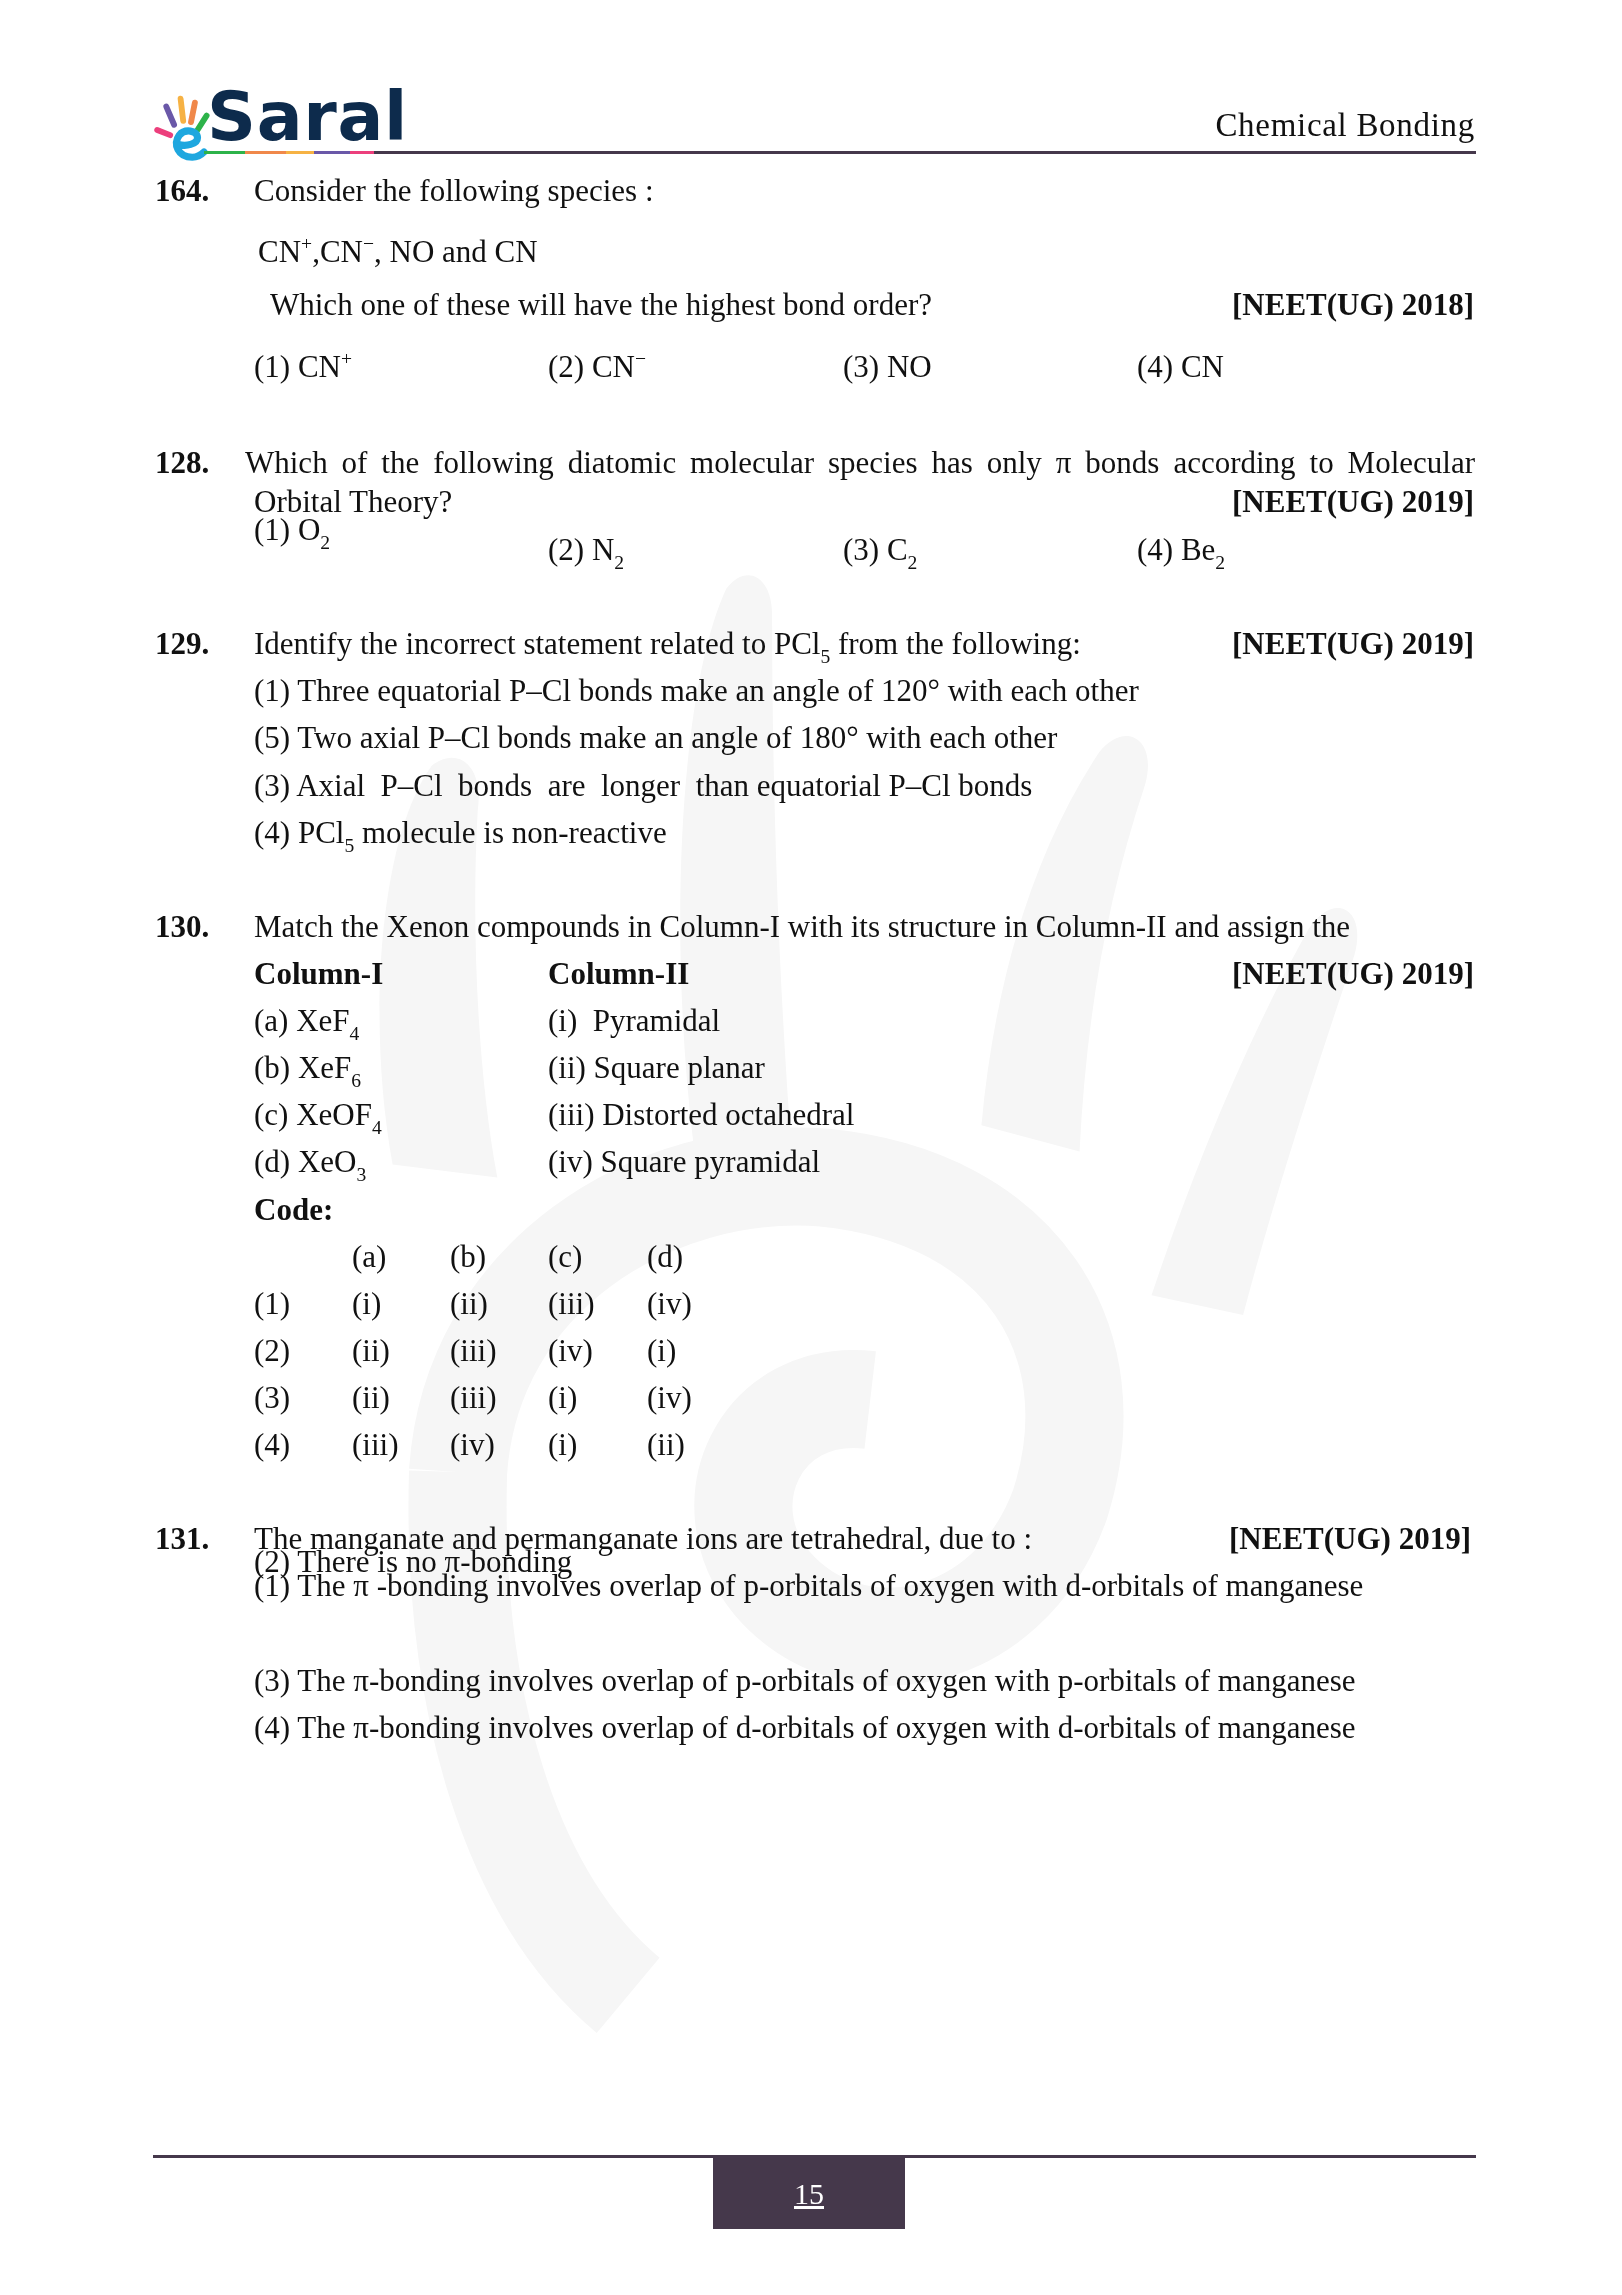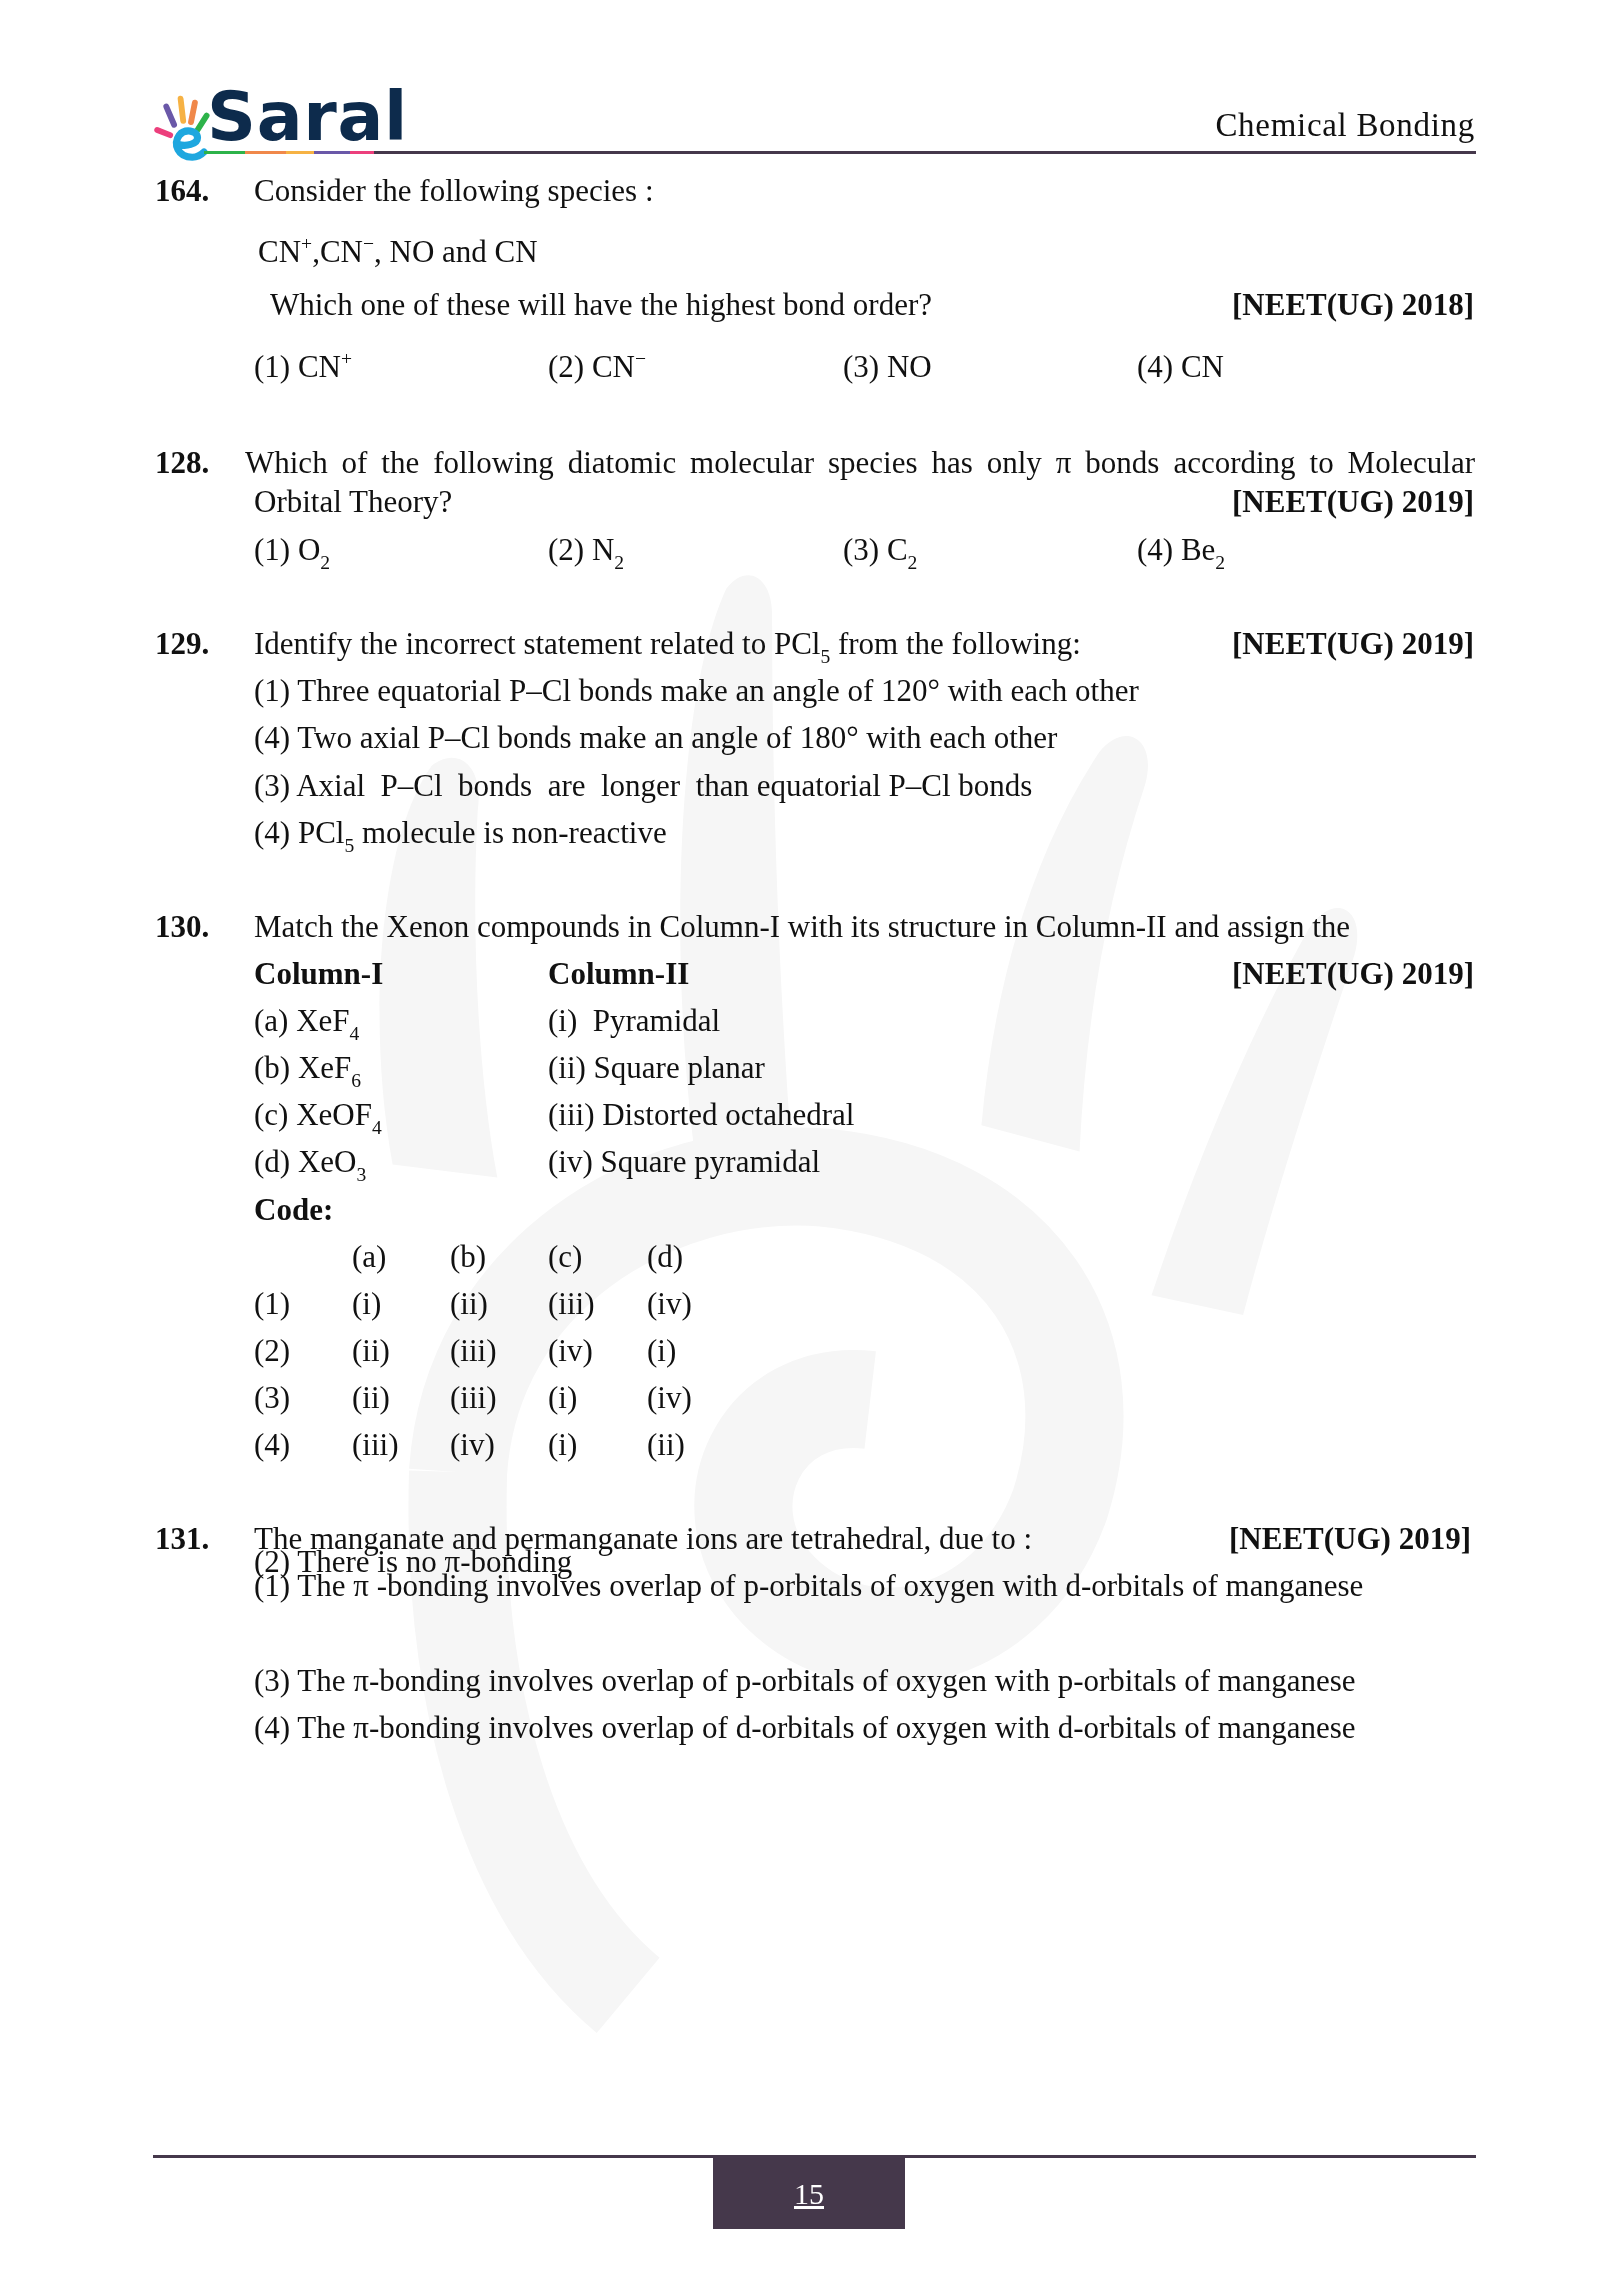--- a/index.html
+++ b/index.html
@@ -89,32 +89,32 @@
     <div class="line" style="left:548px;top:351px"><span>(2)</span> <span>CN</span><sup>−</sup></div>
     <div class="line" style="left:843px;top:351px"><span>(3)</span> <span>NO</span></div>
     <div class="line" style="left:1137px;top:351px"><span>(4)</span> <span>CN</span></div>
   </section>
 
   <section>
     <div class="qnum" style="top:447px">128.</div>
     <div class="line" style="left:245px;top:447px;width:1230px;text-align:justify;text-align-last:justify">Which of the following diatomic molecular species has only π bonds according to Molecular</div>
     <div class="line" style="left:254px;top:486px">Orbital Theory?</div>
     <div class="tag" style="top:486px">[NEET(UG) 2019]</div>
-    <div class="line" style="left:254px;top:534px"><span>(1)</span> <span>O</span><sub>2</sub></div>
+    <div class="line" style="left:254px;top:514px"><span>(1)</span> <span>O</span><sub>2</sub></div>
     <div class="line" style="left:548px;top:534px"><span>(2)</span> <span>N</span><sub>2</sub></div>
     <div class="line" style="left:843px;top:534px"><span>(3)</span> <span>C</span><sub>2</sub></div>
     <div class="line" style="left:1137px;top:534px"><span>(4)</span> <span>Be</span><sub>2</sub></div>
   </section>
 
   <section>
     <div class="qnum" style="top:628px">129.</div>
     <div class="line" style="left:254px;top:628px"><span>Identify the incorrect statement related to PCl</span><sub>5</sub><span> from the following:</span></div>
     <div class="tag" style="top:628px">[NEET(UG) 2019]</div>
     <div class="line" style="left:254px;top:675px">(1) Three equatorial P–Cl bonds make an angle of 120° with each other</div>
-    <div class="line" style="left:254px;top:722px">(4) Two axial P–Cl bonds make an angle of 180° with each other</div>
+    <div class="line" style="left:254px;top:722px">(5) Two axial P–Cl bonds make an angle of 180° with each other</div>
     <div class="line" style="left:254px;top:770px;white-space:pre">(3) Axial  P–Cl  bonds  are  longer  than equatorial P–Cl bonds</div>
     <div class="line" style="left:254px;top:817px"><span>(4) PCl</span><sub>5</sub><span> molecule is non-reactive</span></div>
   </section>
 
   <section>
     <div class="qnum" style="top:911px">130.</div>
     <div class="line" style="left:254px;top:911px">Match the Xenon compounds in Column-I with its structure in Column-II and assign the</div>
     <div class="line bold" style="left:254px;top:958px">Column-I</div>
     <div class="line bold" style="left:548px;top:958px">Column-II</div>
     <div class="tag" style="top:958px">[NEET(UG) 2019]</div>

